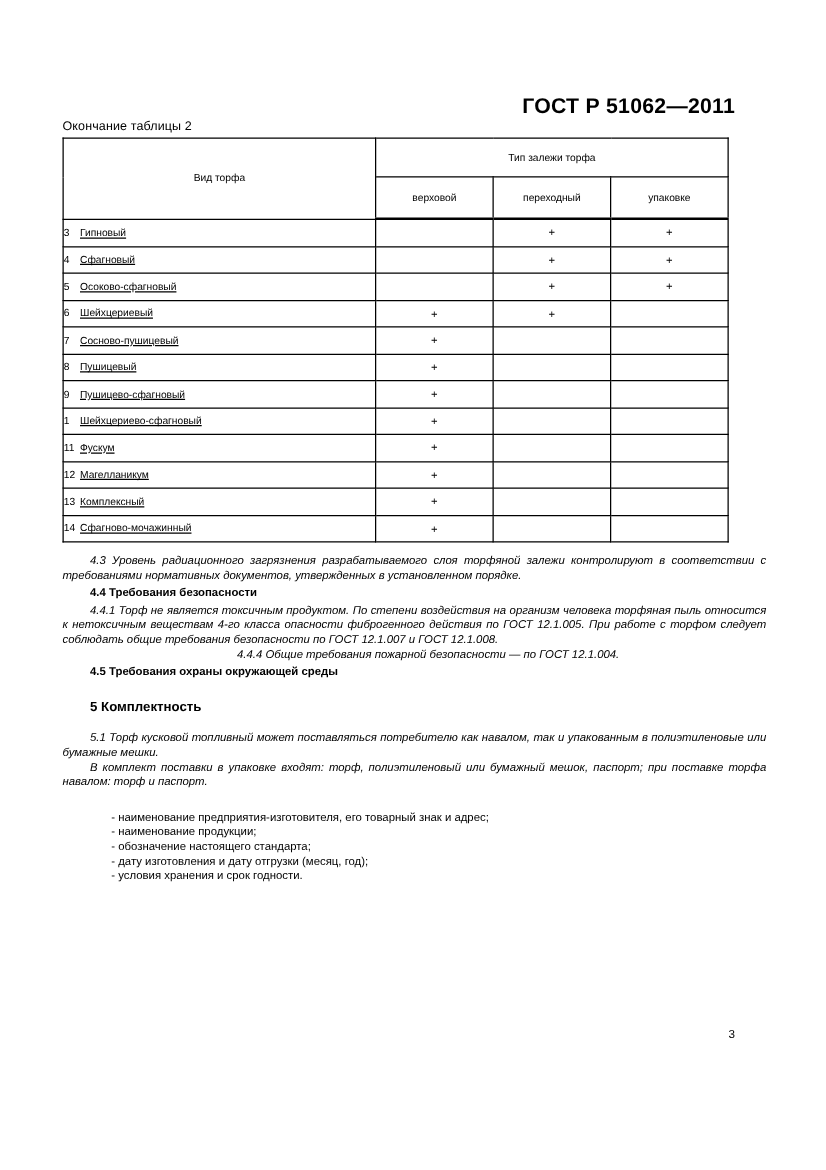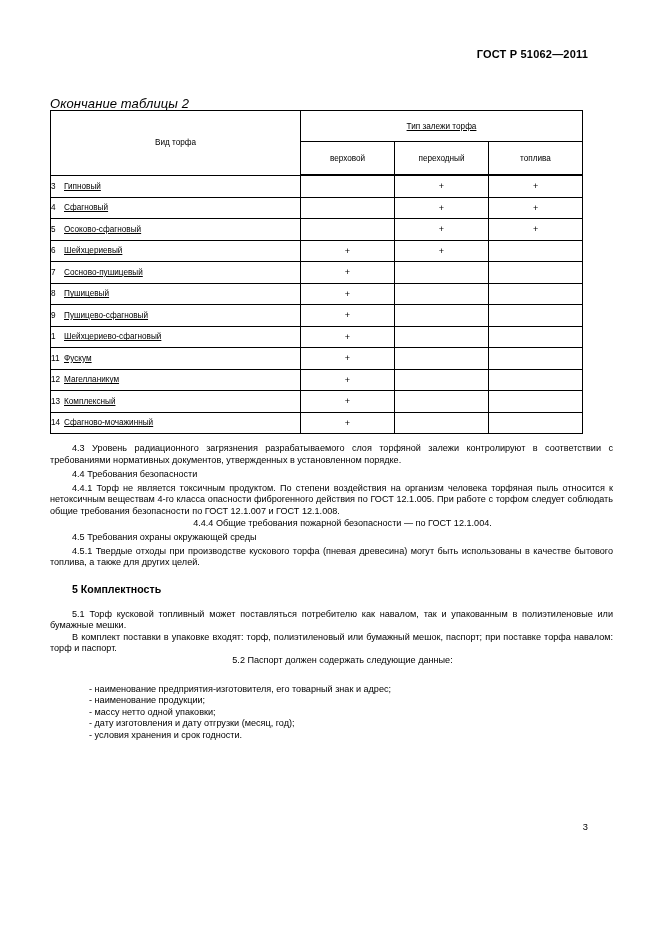--- a/index.html
+++ b/index.html
@@ -21,35 +21,34 @@
     position: absolute;
     left: 0; top: 0;
     width: 661px;
     height: 936px;
     overflow: hidden;
   }
 
   
   .doc-header {
     position: absolute;
-    top: 48px;
+    top: 75px;
     right: 73px;
-    font-size: 11px;
+    font-size: 17px;
     font-weight: bold;
     letter-spacing: 0.2px;
     white-space: nowrap;
   }
 
   
   .table-caption {
     position: absolute;
     left: 50px;
     top: 96px;
-    font-size: 13px;
-    font-style: italic;
+    font-size: 10px;
     letter-spacing: 0.1px;
   }
 
   
   .peat-table {
     position: absolute;
     left: 50px;
     top: 110px;
     width: 532px;
     border-collapse: collapse;
@@ -66,21 +65,20 @@
   .peat-table .c-v     { width: 94px; }
   .peat-table .c-p     { width: 94px; }
   .peat-table .c-n     { width: 94px; }
 
   .th-name {
     text-align: center;
     height: 62px;
   }
   .th-group {
     height: 30px;
-    text-decoration: underline;
   }
   .th-sub {
     text-align: center;
     height: 32px;
   }
   
   .peat-table tr.head-last > td,
   .peat-table tr.head-last > th {
     border-bottom: 2.2px solid #000;
   }
@@ -111,26 +109,27 @@
     width: 563px;
     font-size: 9.1px;
     line-height: 11.6px;
   }
   .body-text p {
     margin: 0;
     text-align: justify;
   }
   .body-text p.indent {
     text-indent: 22px;
+    font-style: italic;
   }
   .body-text p.nojust {
     text-align: center;
   }
   .h-sub {
-    font-weight: normal;
+    font-weight: bold;
     margin: 0;
     text-indent: 22px;
     padding-top: 2.5px;
     padding-bottom: 2.5px;
   }
   .h-section {
     font-weight: bold;
     font-size: 10.6px;
     margin: 0;
     text-indent: 22px;
@@ -172,21 +171,21 @@
         <col class="c-n">
     </colgroup>
     <thead>
       <tr>
         <th class="th-name" rowspan="2">Вид торфа</th>
         <th class="th-group" colspan="3">Тип залежи торфа</th>
       </tr>
       <tr class="head-last">
         <th class="th-sub">верховой</th>
         <th class="th-sub">переходный</th>
-        <th class="th-sub">топлива</th>
+        <th class="th-sub">упаковке</th>
       </tr>
     </thead>
     <tbody>
       <tr>
         <td class="cell-name"><span class="num">3</span><span>Гипновый</span></td>
         <td class="cell-mark"></td>
         <td class="cell-mark">+</td>
         <td class="cell-mark">+</td>
       </tr>
       <tr>
@@ -262,32 +261,30 @@
 
     <p class="indent">4.3  Уровень радиационного загрязнения разрабатываемого слоя торфяной залежи контролируют в соответствии с требованиями нормативных документов, утвержденных в установленном порядке.</p>
 
     <p class="h-sub">4.4  Требования безопасности</p>
 
     <p class="indent">4.4.1  Торф не является токсичным продуктом. По степени воздействия на организм человека торфяная пыль относится к нетоксичным веществам 4-го класса опасности фиброгенного действия по ГОСТ 12.1.005. При работе с торфом следует соблюдать общие требования безопасности по ГОСТ 12.1.007 и ГОСТ 12.1.008.</p>
     <p class="indent nojust">4.4.4  Общие требования пожарной безопасности — по ГОСТ 12.1.004.</p>
 
     <p class="h-sub">4.5  Требования охраны окружающей среды</p>
 
-    <p class="indent">4.5.1  Твердые отходы при производстве кускового торфа (пневая древесина) могут быть использованы в качестве бытового топлива, а также для других целей.</p>
 
     <p class="h-section">5  Комплектность</p>
 
     <p class="indent">5.1  Торф кусковой топливный может поставляться потребителю как навалом, так и упакованным в полиэтиленовые или бумажные мешки.</p>
     <p class="indent">В комплект поставки в упаковке входят: торф, полиэтиленовый или бумажный мешок, паспорт; при поставке торфа навалом: торф и паспорт.</p>
-    <p class="indent nojust">5.2  Паспорт должен содержать следующие данные:</p>
 
     <ul class="bullet-list">
       <li>- наименование предприятия-изготовителя, его товарный знак и адрес;</li>
       <li>- наименование продукции;</li>
-      <li>- массу нетто одной упаковки;</li>
+      <li>- обозначение настоящего стандарта;</li>
       <li>- дату изготовления и дату отгрузки (месяц, год);</li>
       <li>- условия хранения и срок годности.</li>
     </ul>
 
   </div>
 
   <div class="folio">3</div>
 
 </div>
 

